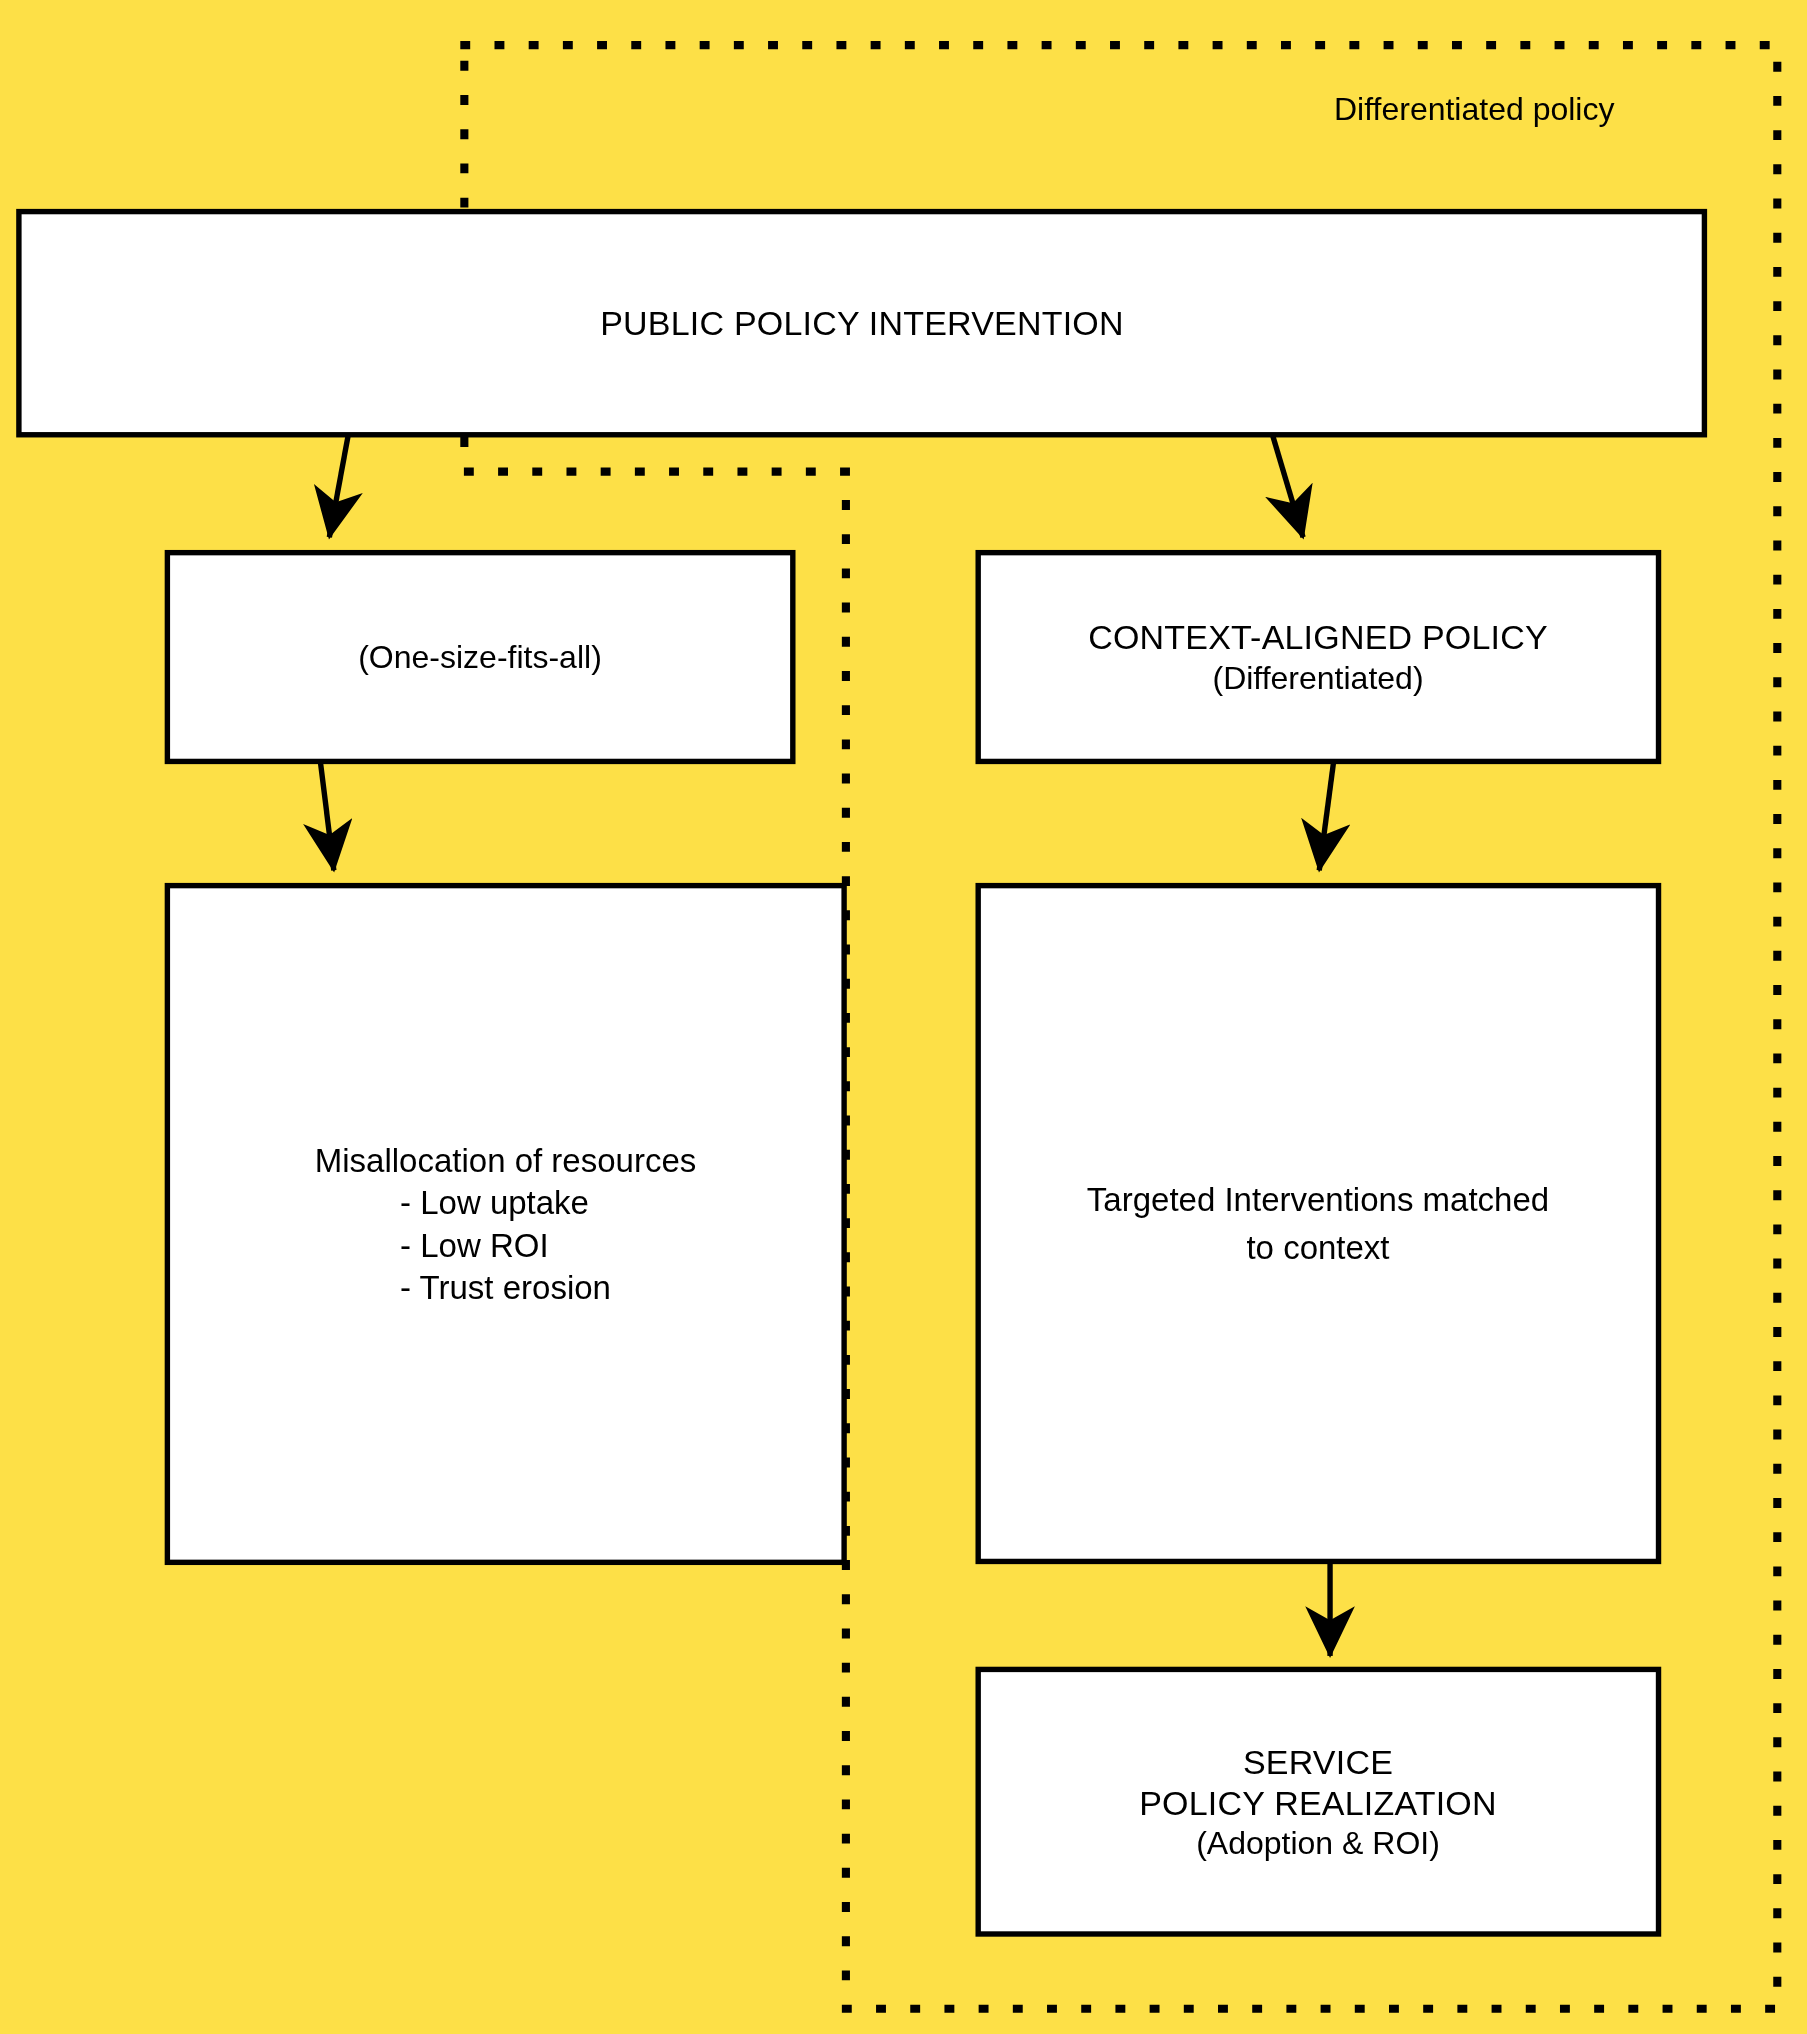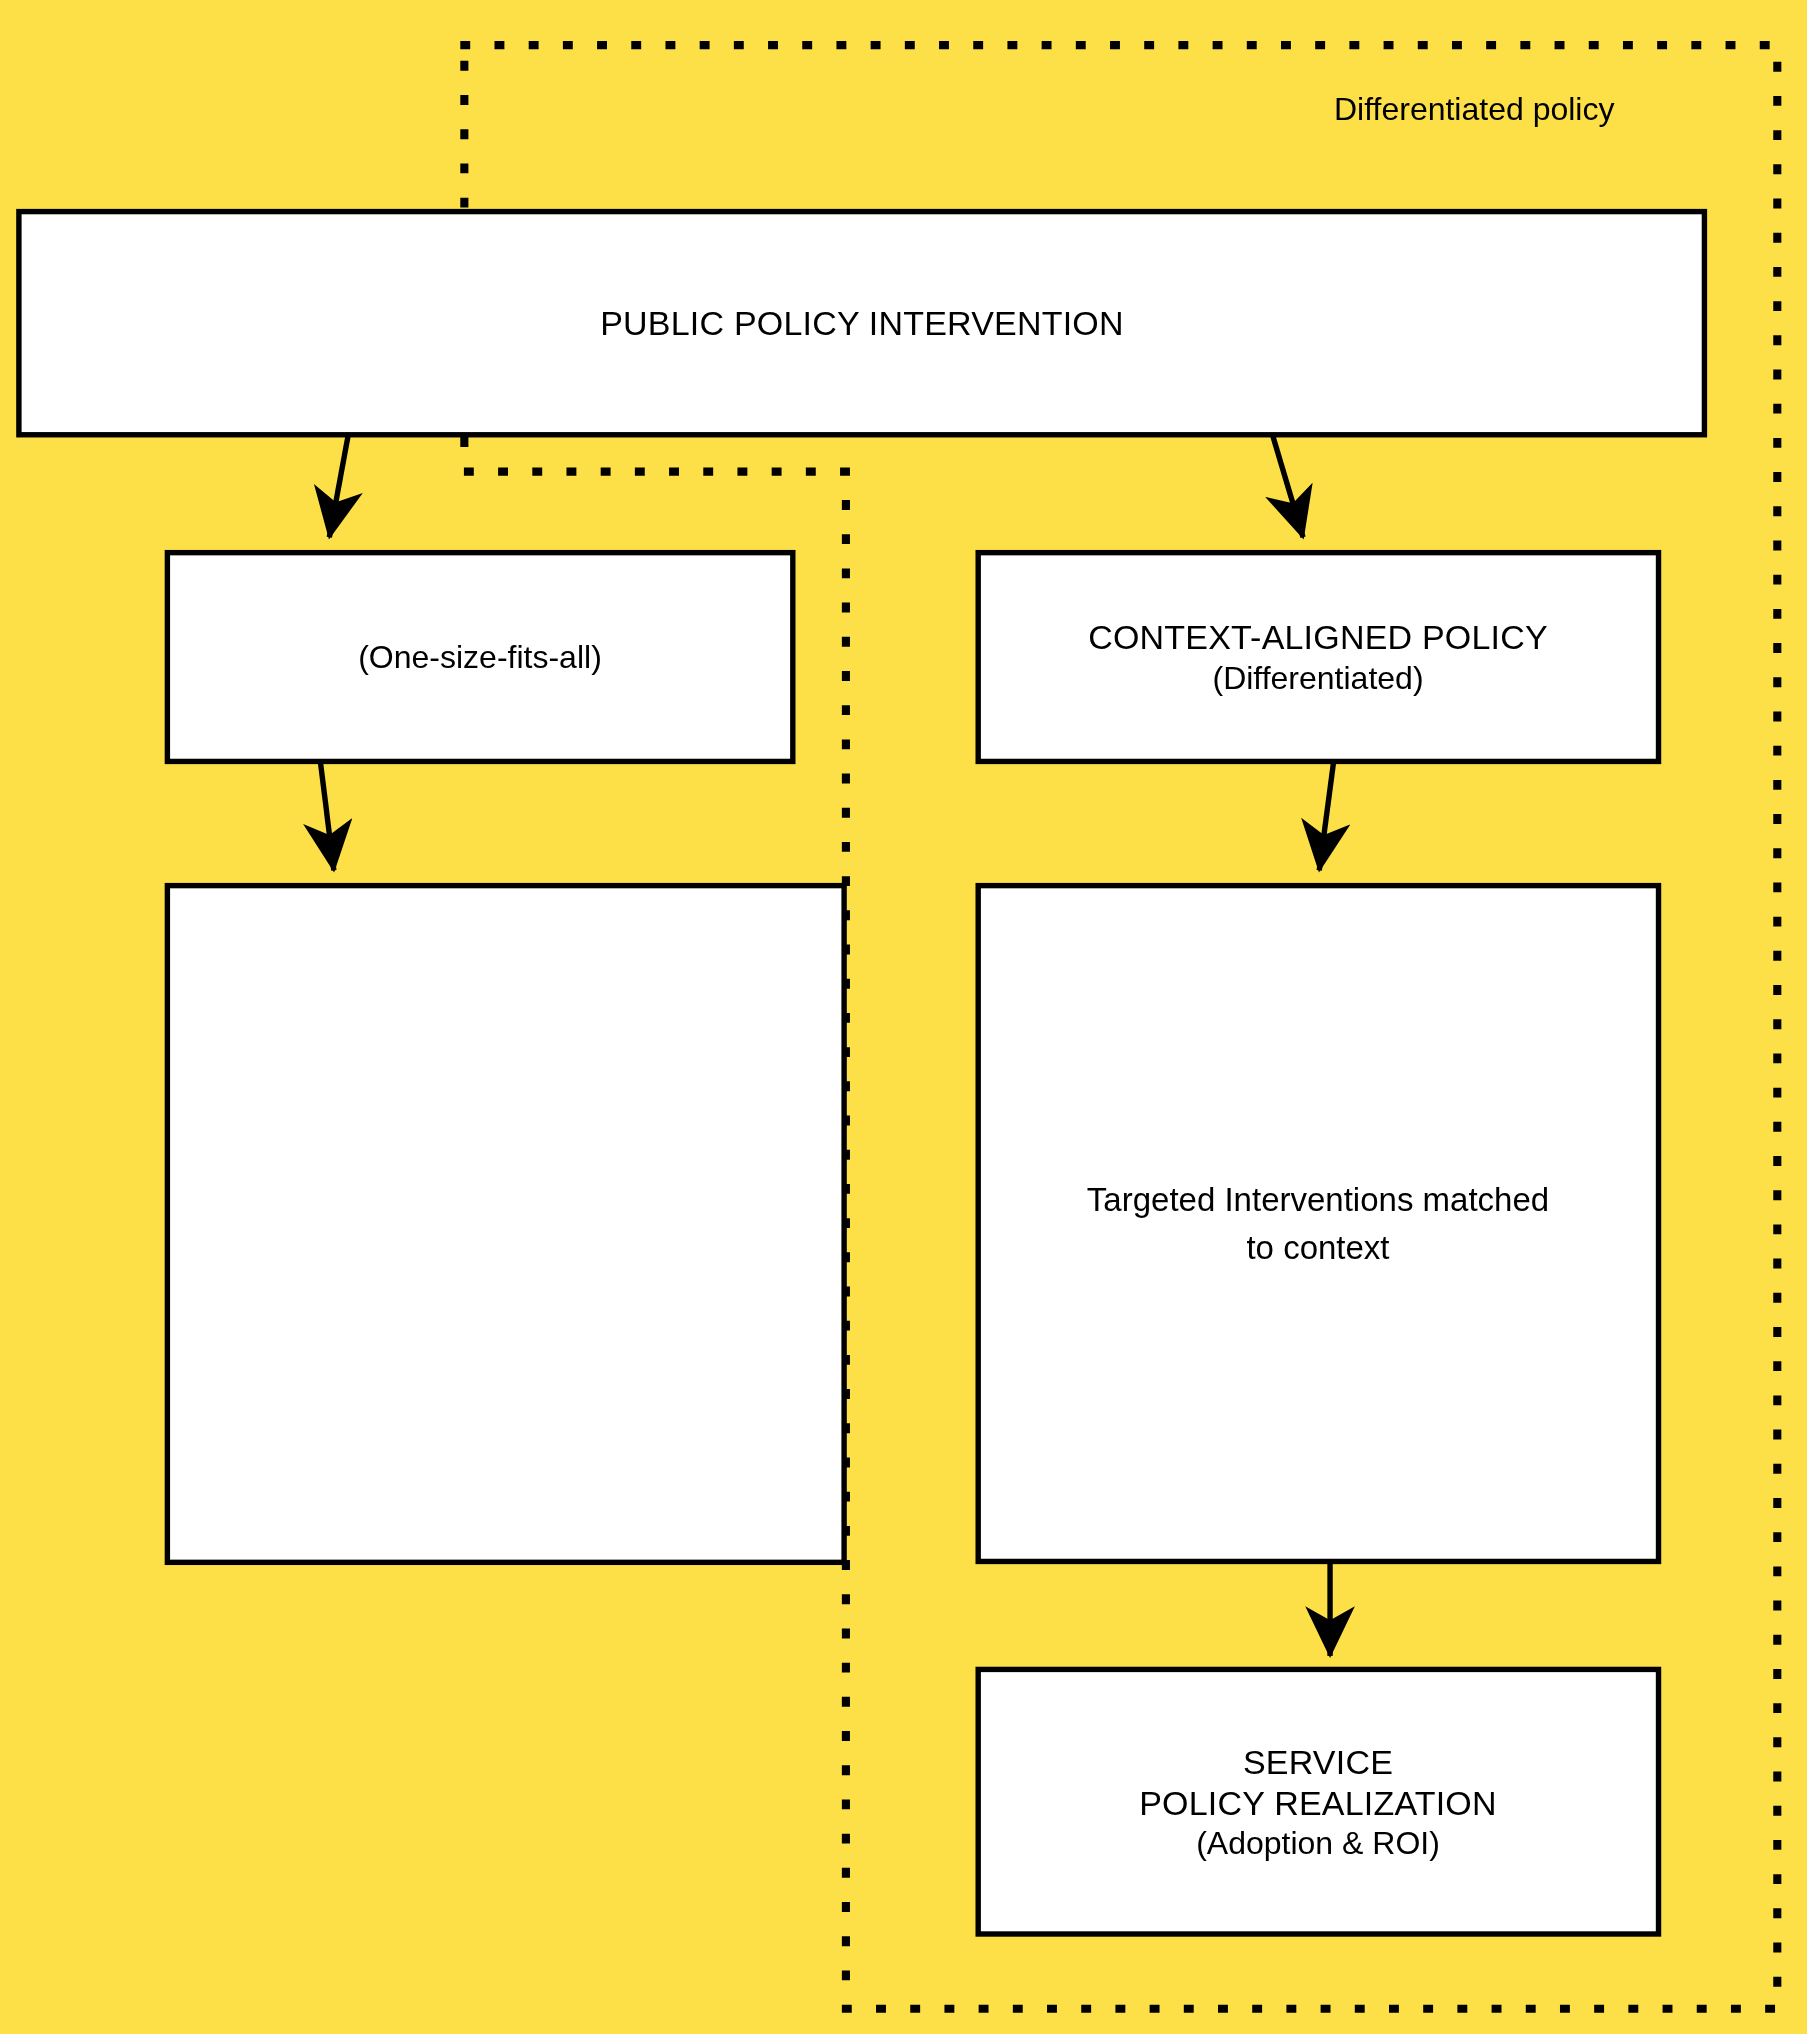--- a/index.html
+++ b/index.html
@@ -109,20 +109,28 @@
 
   <div class="node-label" style="left:167px; top:553px; width:626px; height:209px;">
     <span class="line sub-line">(One-size-fits-all)</span>
   </div>
 
   <div class="node-label" style="left:978px; top:553px; width:680px; height:209px;">
     <span class="line title-line">CONTEXT-ALIGNED POLICY</span>
     <span class="line sub-line">(Differentiated)</span>
   </div>
 
+  <div class="node-label" style="left:167px; top:886px; width:677px; height:677px;">
+    <span class="line body-line">Misallocation of resources</span>
+    <span class="bullets">
+      <span class="line bullet-line">- Low uptake</span>
+      <span class="line bullet-line">- Low ROI</span>
+      <span class="line bullet-line">- Trust erosion</span>
+    </span>
+  </div>
 
   <div class="node-label" style="left:978px; top:886px; width:680px; height:676px;gap:6px;">
     <span class="line body-line">Targeted Interventions matched</span>
     <span class="line body-line">to context</span>
   </div>
 
   <div class="node-label" style="left:978px; top:1670px; width:680px; height:265px;">
     <span class="line title-line">SERVICE</span>
     <span class="line title-line">POLICY REALIZATION</span>
     <span class="line sub-line">(Adoption &amp; ROI)</span>

